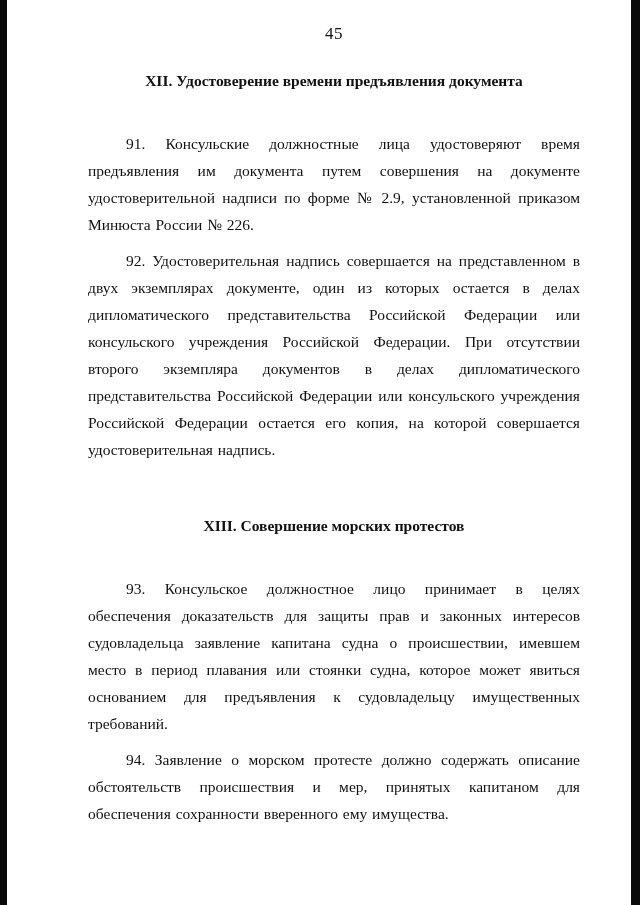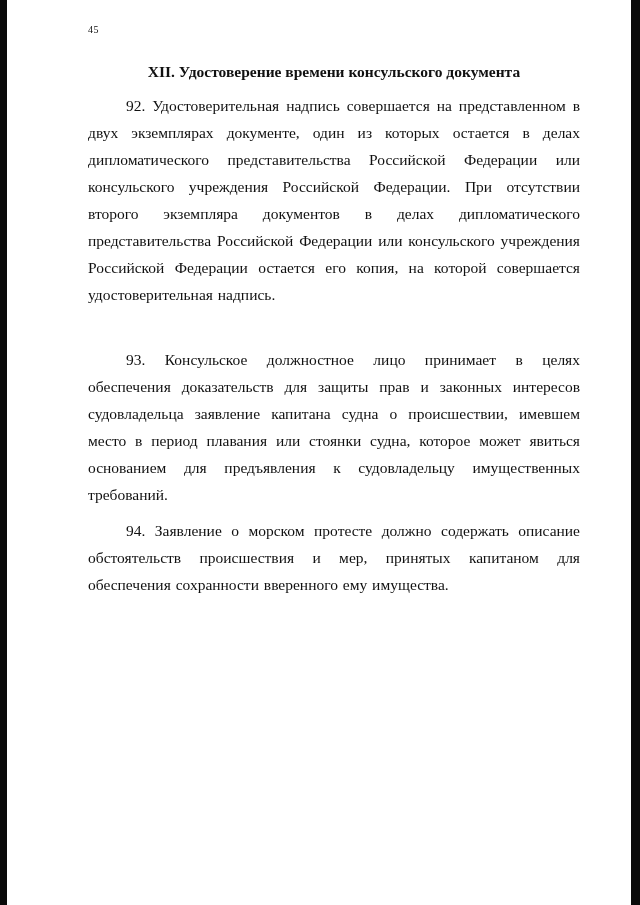--- a/index.html
+++ b/index.html
@@ -26,22 +26,22 @@
   .scan-edge.right { right: 0; width: 9px; }
 
   .content {
     position: absolute;
     left: 88px;
     top: 0;
     width: 492px;
   }
 
   .page-number {
-    text-align: left;
-    font-size: 10px;
+    text-align: center;
+    font-size: 17px;
     margin-top: 24px;
     letter-spacing: 0.5px;
     font-family: Liberation Serif, serif;
   }
 
   .section-heading {
     text-align: center;
     font-weight: bold;
     font-size: 15.5px;
     margin: 0;
@@ -63,24 +63,26 @@
 </head>
 <body>
 
 <div class="scan-edge left"></div>
 <div class="scan-edge right"></div>
 
 <div class="content">
 
   <div class="page-number">45</div>
 
-  <h2 class="section-heading heading-xii">XII. Удостоверение времени консульского документа</h2>
+  <h2 class="section-heading heading-xii">XII. Удостоверение времени предъявления документа</h2>
 
+  <p class="body-par first-after-heading">91. Консульские должностные лица удостоверяют время предъявления им документа путем совершения на документе удостоверительной надписи по форме № 2.9, установленной приказом Минюста России № 226.</p>
 
   <p class="body-par">92. Удостоверительная надпись совершается на представленном в двух экземплярах документе, один из которых остается в делах дипломатического представительства Российской Федерации или консульского учреждения Российской Федерации. При отсутствии второго экземпляра документов в делах дипломатического представительства Российской Федерации или консульского учреждения Российской Федерации остается его копия, на которой совершается удостоверительная надпись.</p>
 
 
+  <h2 class="section-heading heading-xiii">XIII. Совершение морских протестов</h2>
 
   <p class="body-par first-after-heading">93. Консульское должностное лицо принимает в целях обеспечения доказательств для защиты прав и законных интересов судовладельца заявление капитана судна о происшествии, имевшем место в период плавания или стоянки судна, которое может явиться основанием для предъявления к судовладельцу имущественных требований.</p>
 
   <p class="body-par">94. Заявление о морском протесте должно содержать описание обстоятельств происшествия и мер, принятых капитаном для обеспечения сохранности вверенного ему имущества.</p>
 
 </div>
 
 </body></html>

